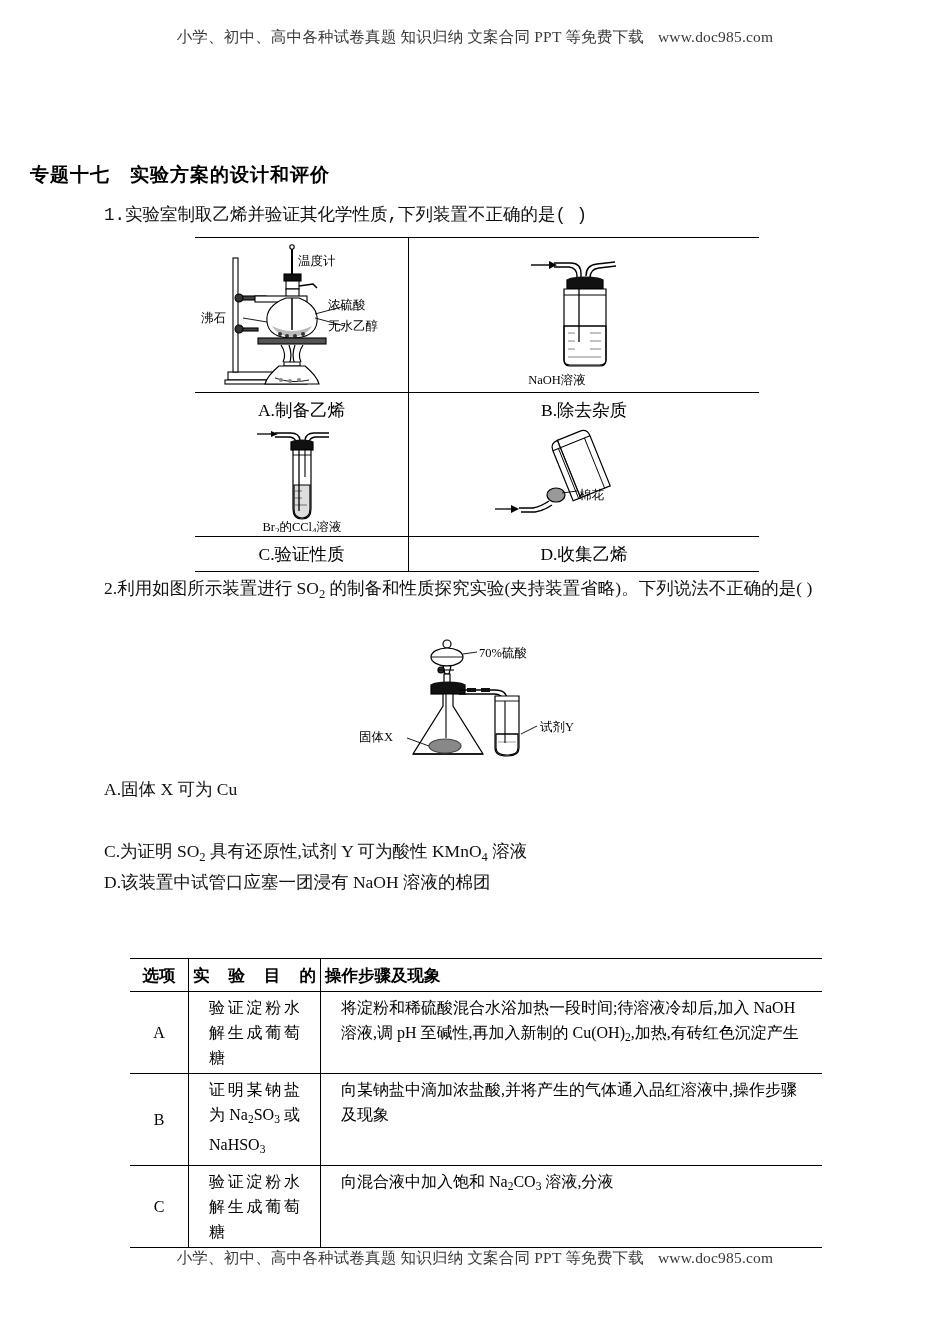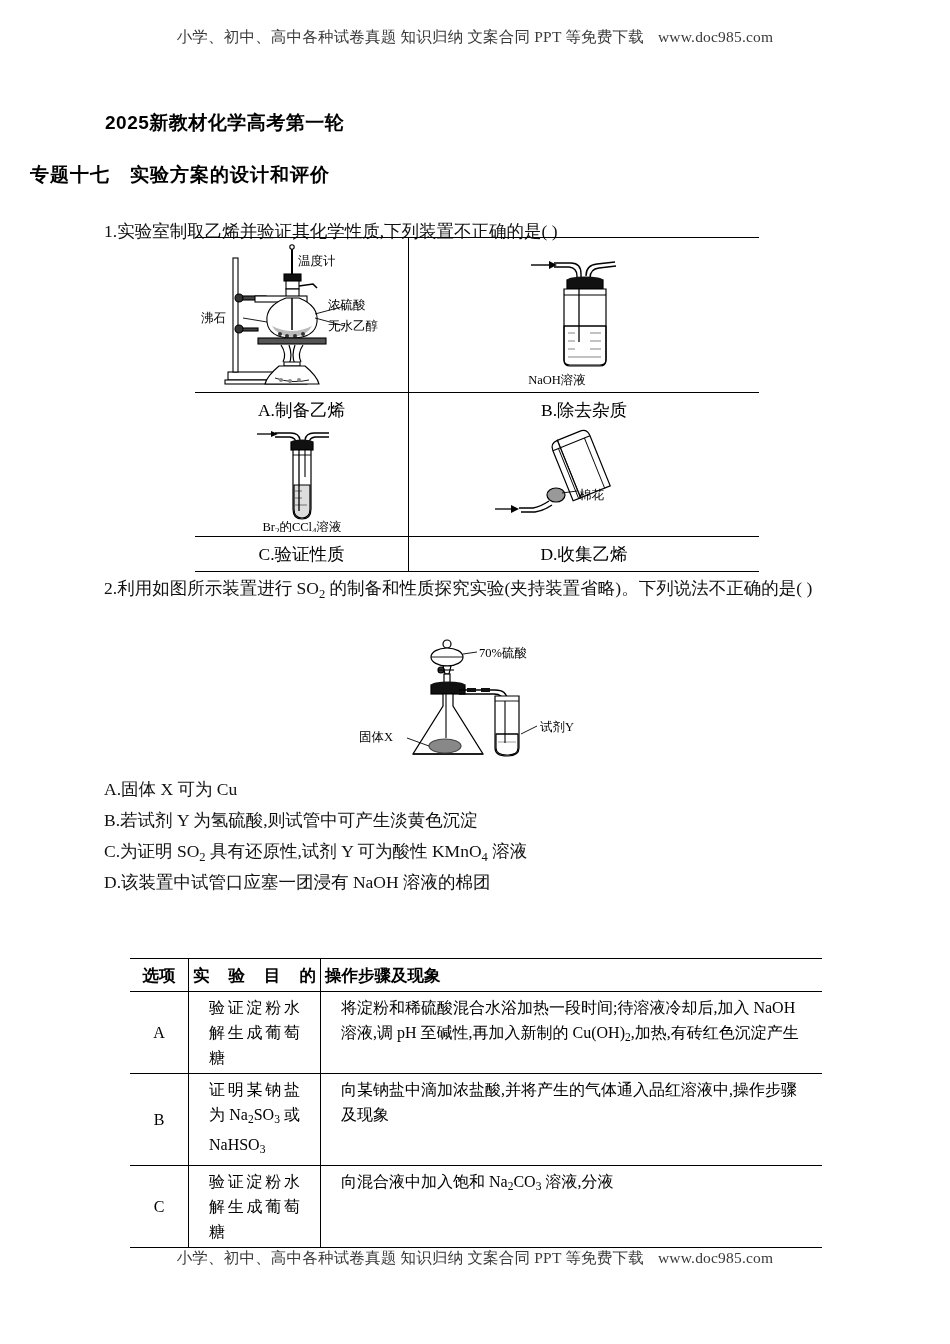--- a/index.html
+++ b/index.html
@@ -64,21 +64,21 @@
     box-sizing: border-box;
   }
 
   
   .qtext {
     position: absolute;
     font-size: 17.5px;
     line-height: 30px;
     color: #111;
   }
-  .q1 { left: 104px; top: 216px; width: 780px; }
+  .q1 { left: 104px; top: 200px; width: 780px; font-family: Liberation Mono, monospace; }
   .q2 { left: 104px; top: 573px; width: 756px; }
   .q3 { left: 104px; top: 922px; width: 780px; }
 
   .opt {
     position: absolute;
     left: 104px;
     font-size: 17.5px;
     line-height: 28px;
     color: #111;
     white-space: nowrap;
@@ -165,21 +165,20 @@
 </style>
 </head>
 <body>
 
 <div class="page">
 
   <div class="runhead">
     <span>小学、初中、高中各种试卷真题  知识归纳  文案合同  PPT 等免费下载</span><span class="url">www.doc985.com</span>
   </div>
 
-  <div class="doc-title">2025新教材化学高考第一轮</div>
   <div class="topic-title">专题十七　实验方案的设计和评价</div>
 
   <div class="qtext q1">1.实验室制取乙烯并验证其化学性质,下列装置不正确的是(        )</div>
 
   <table class="fig-table">
     <tbody>
         <tr class="topline">
       <td class="colL cellfig">
         
         <svg width="213" height="150" viewBox="0 0 213 150">
@@ -397,21 +396,20 @@
 
         <line x1="166" y1="96" x2="182" y2="88" stroke-width=".9"></line>
       </g>
       <text x="124" y="19" class="label" font-size="14.5" fill="#000">70%硫酸</text>
       <text x="4" y="103" class="label" font-size="14.5" fill="#000">固体X</text>
       <text x="185" y="93" class="label" font-size="14.5" fill="#000">试剂Y</text>
     </svg>
   </div>
 
   <div class="opt optA">A.固体 X 可为 Cu</div>
-  <div class="opt optB">B.若试剂 Y 为氢硫酸,则试管中可产生淡黄色沉淀</div>
   <div class="opt optC">C.为证明 SO<sub>2</sub> 具有还原性,试剂 Y 可为酸性 KMnO<sub>4</sub> 溶液</div>
   <div class="opt optD">D.该装置中试管口应塞一团浸有 NaOH 溶液的棉团</div>
 
 
   <table class="op-table">
     <thead>
       <tr>
         <th class="c-opt">选项</th>
         <th class="c-goal">实验目的</th>
         <th class="c-step">操作步骤及现象</th>

